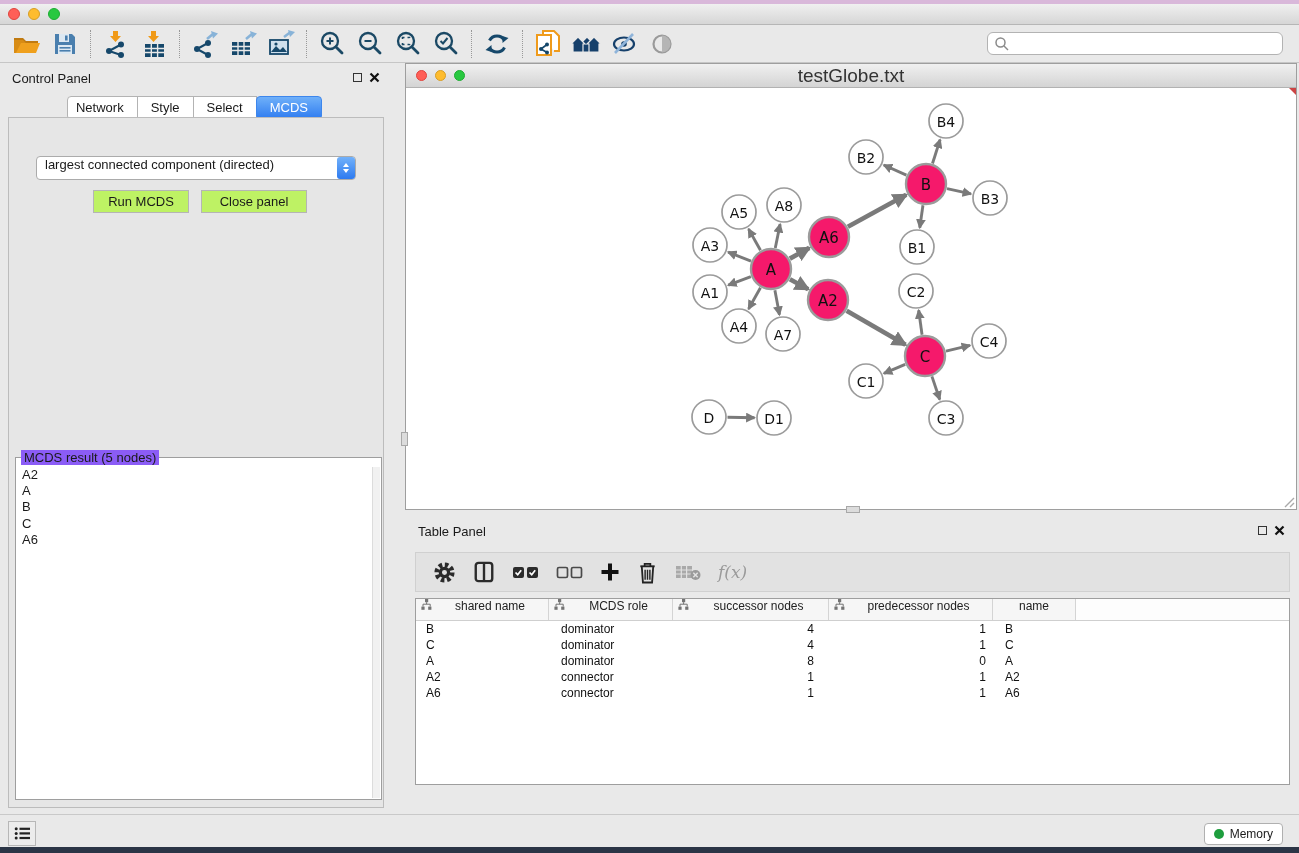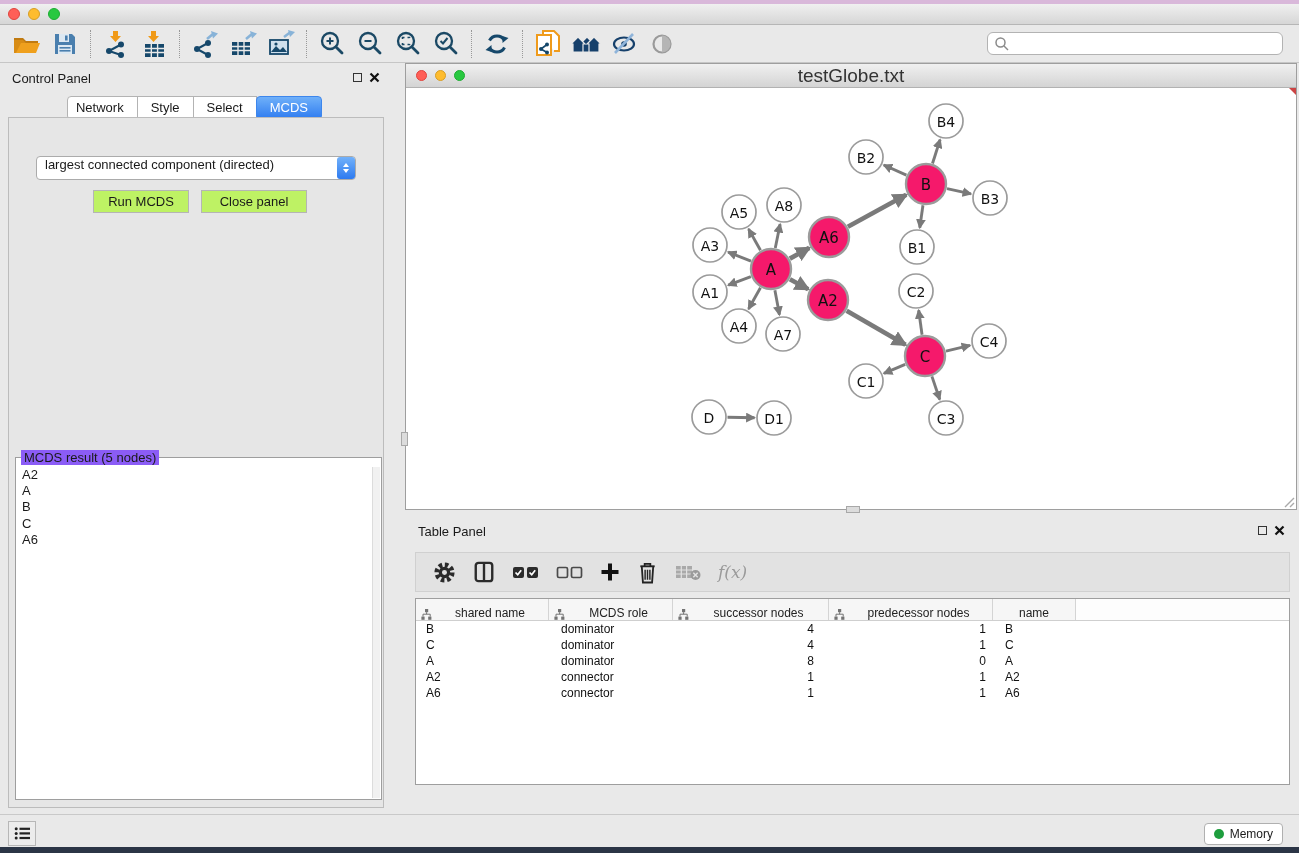--- a/index.html
+++ b/index.html
@@ -80,21 +80,21 @@
   .table-panel { position:absolute; left:405px; top:518px; width:892px; height:296px; }
   .tp-header { position:absolute; left:13px; top:6px; font-size:13px; }
   .tp-float { right:30px; } .tp-close { right:12px; }
   .tp-toolbar { position:absolute; left:10px; top:34px; width:875px; height:40px; background:#e2e2e2;
     border:1px solid #d0d0d0; display:flex; align-items:center; gap:17px; padding-left:17px; }
   .tp-tool { display:flex; align-items:center; justify-content:flex-start; }
   .fx-label { font-family:"DejaVu Serif", serif; font-style:italic; color:#9a9a9a; font-size:17px; }
   .tp-table { position:absolute; left:10px; top:80px; width:875px; height:187px; background:#fff;
     border:1px solid #9e9e9e; overflow:hidden; }
   .thead { display:flex; height:22px; background:#f6f6f6; border-bottom:1px solid #cfcfcf; }
-  .th-cell { display:flex; align-items:flex-end; border-right:1px solid #d4d4d4; flex:0 0 auto; }
+  .th-cell { display:flex; align-items:flex-start; border-right:1px solid #d4d4d4; flex:0 0 auto; }
   .th-cell .tree-ic { margin-left:5px; flex:0 0 auto; }
   .th-cell .th-label { flex:1; text-align:center; font-size:12px; color:#222; }
   .th-fill { flex:1; background:#fdfdfd; }
   .trow { display:flex; height:16px; align-items:center; }
   .td-cell { flex:0 0 auto; font-size:12px; color:#111; white-space:nowrap; overflow:hidden; }
   .td-cell.al { text-align:left; } .td-cell.ar { text-align:right; }
   .tp-tabs { position:absolute; left:0; top:271px; width:100%; display:flex; justify-content:center; }
   .tp-tabs .tab-btn { padding:3px 11px 4px; }
 
   

